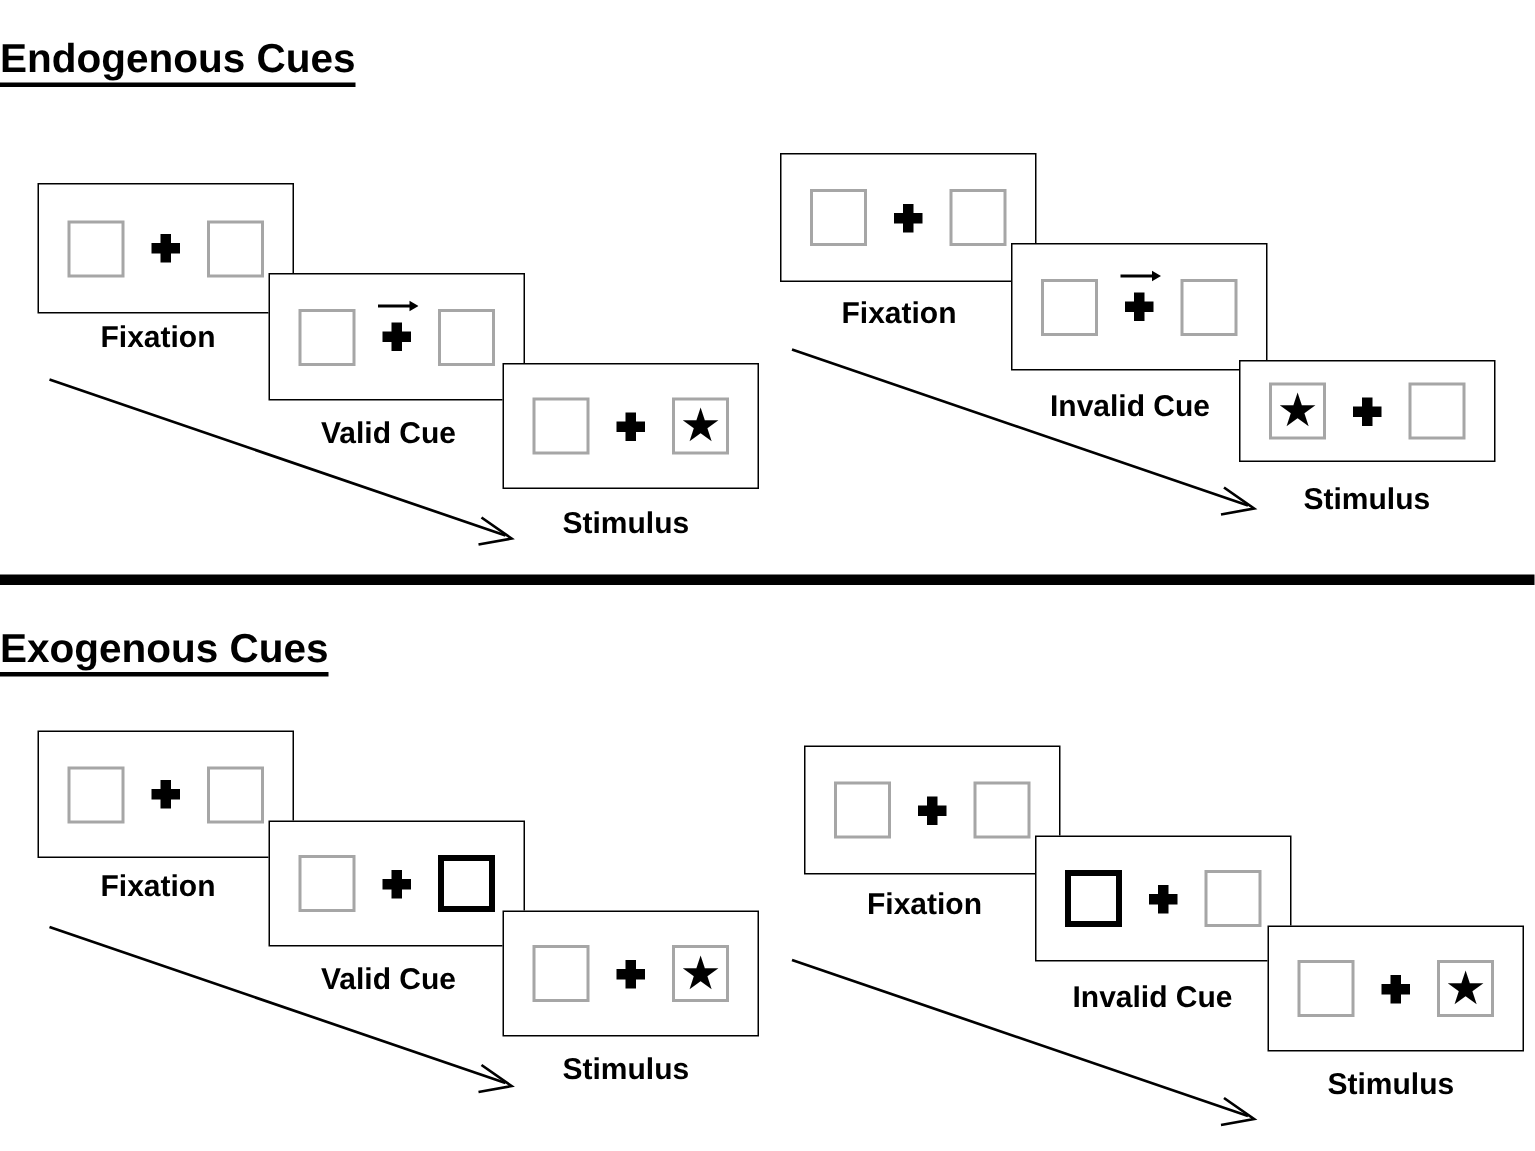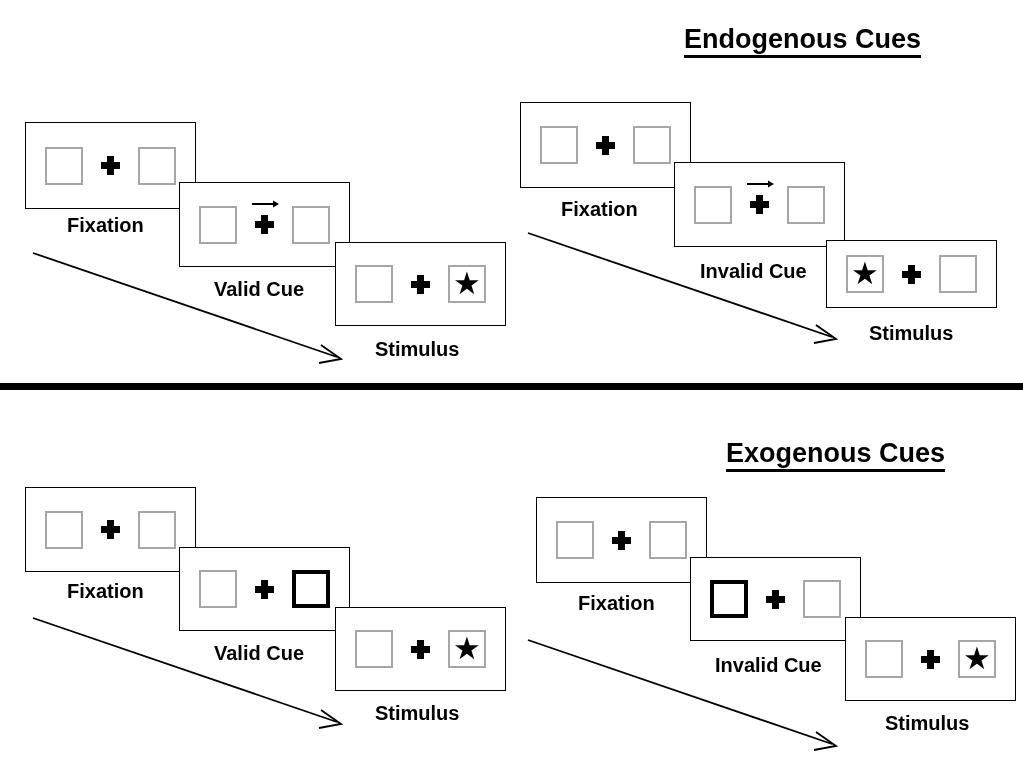--- a/index.html
+++ b/index.html
@@ -14,31 +14,31 @@
     overflow: hidden;
     font-family: "Liberation Sans", sans-serif;
     color: #000000;
   }
 
   
   .section-title {
     position: absolute;
     left: 0;
     width: 921px;
-    text-align: right;
+    text-align: left;
     font-size: 27px;
     font-weight: bold;
     letter-spacing: 0px;
   }
   .section-title span {
     border-bottom: 3px solid #000;
     padding-bottom: 1px;
   }
   #title-endogenous { top: 24px; }
-  #title-exogenous  { top: 438px; margin-left: 24px; }
+  #title-exogenous  { top: 417px; }
 
   
   .divider {
     position: absolute;
     left: 0;
     top: 383px;
     width: 1023px;
     height: 7px;
     background: #000000;
   }

